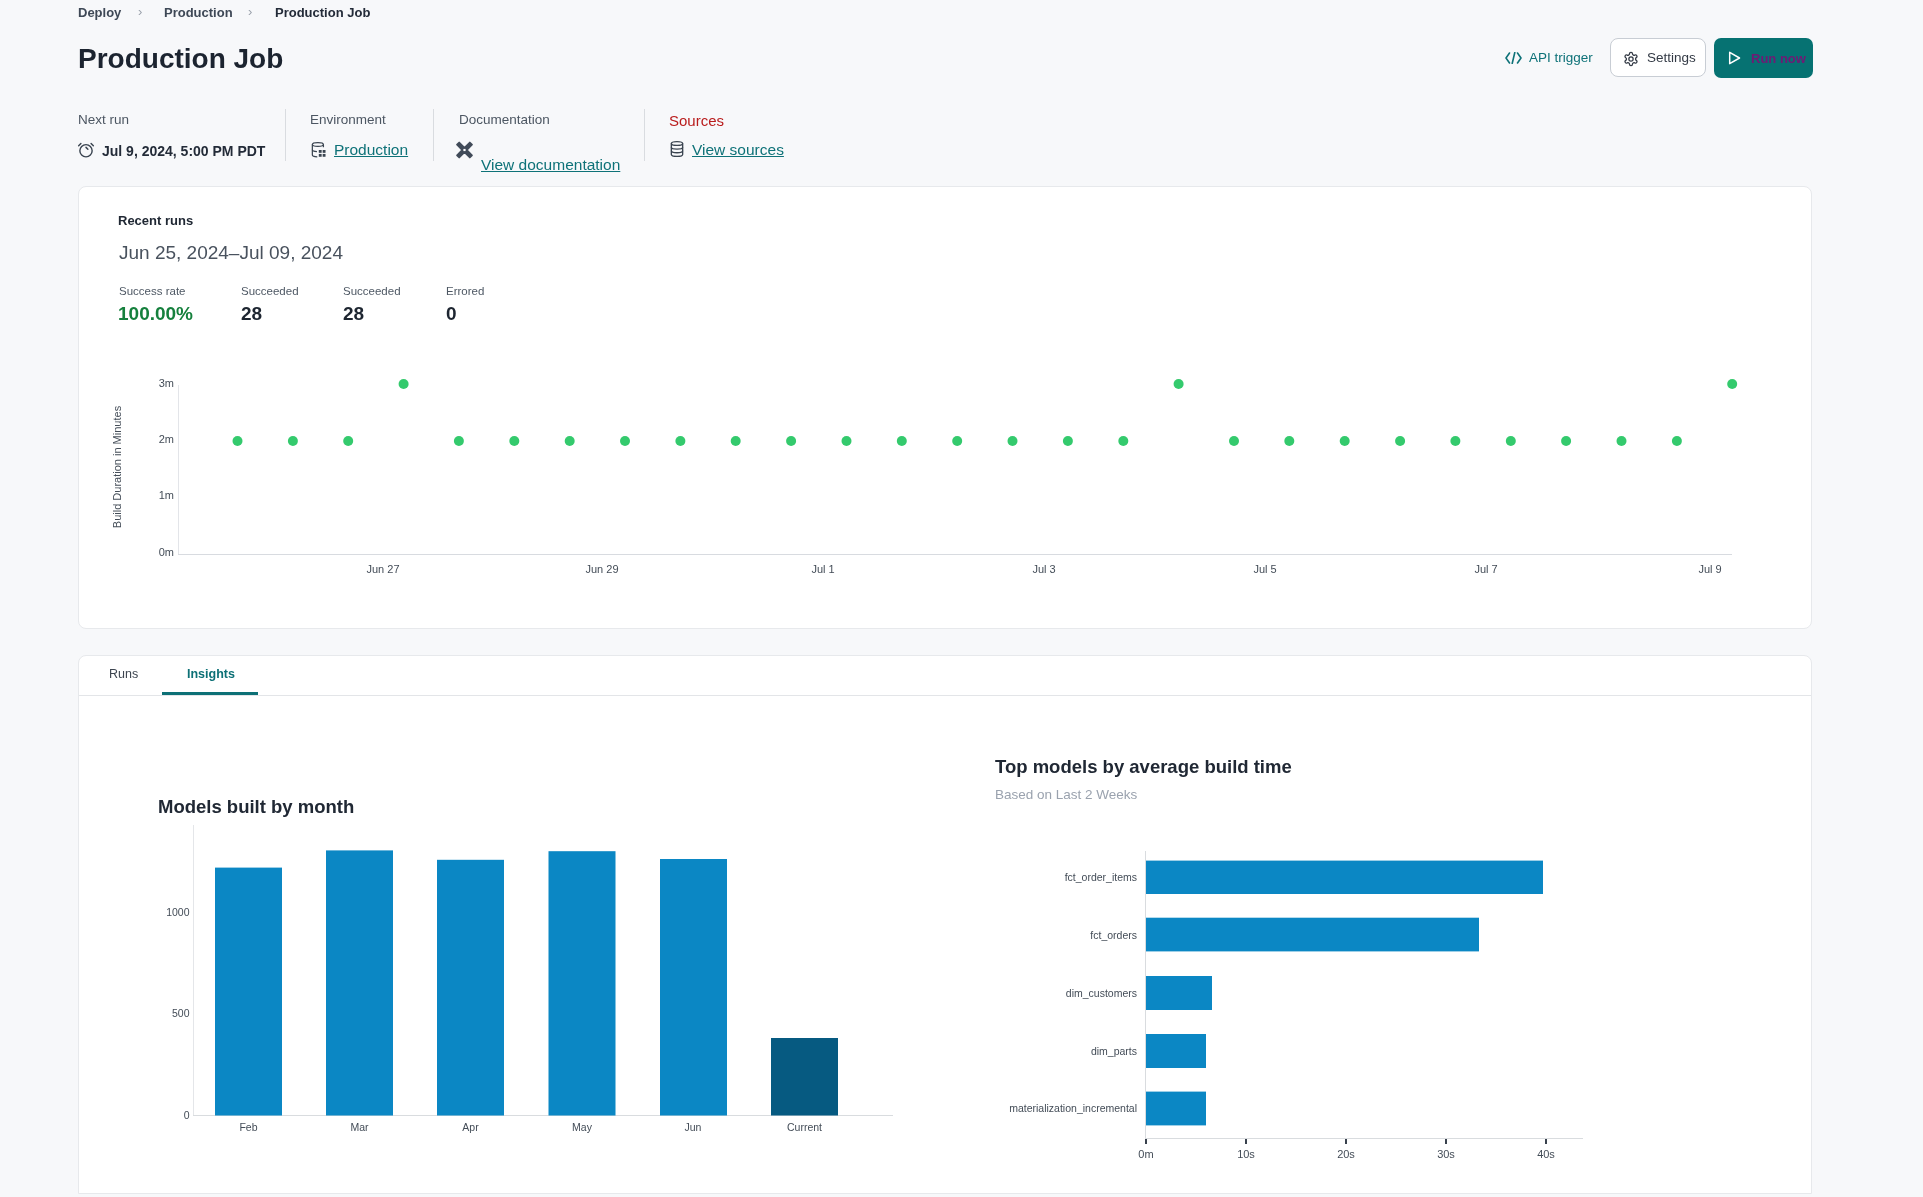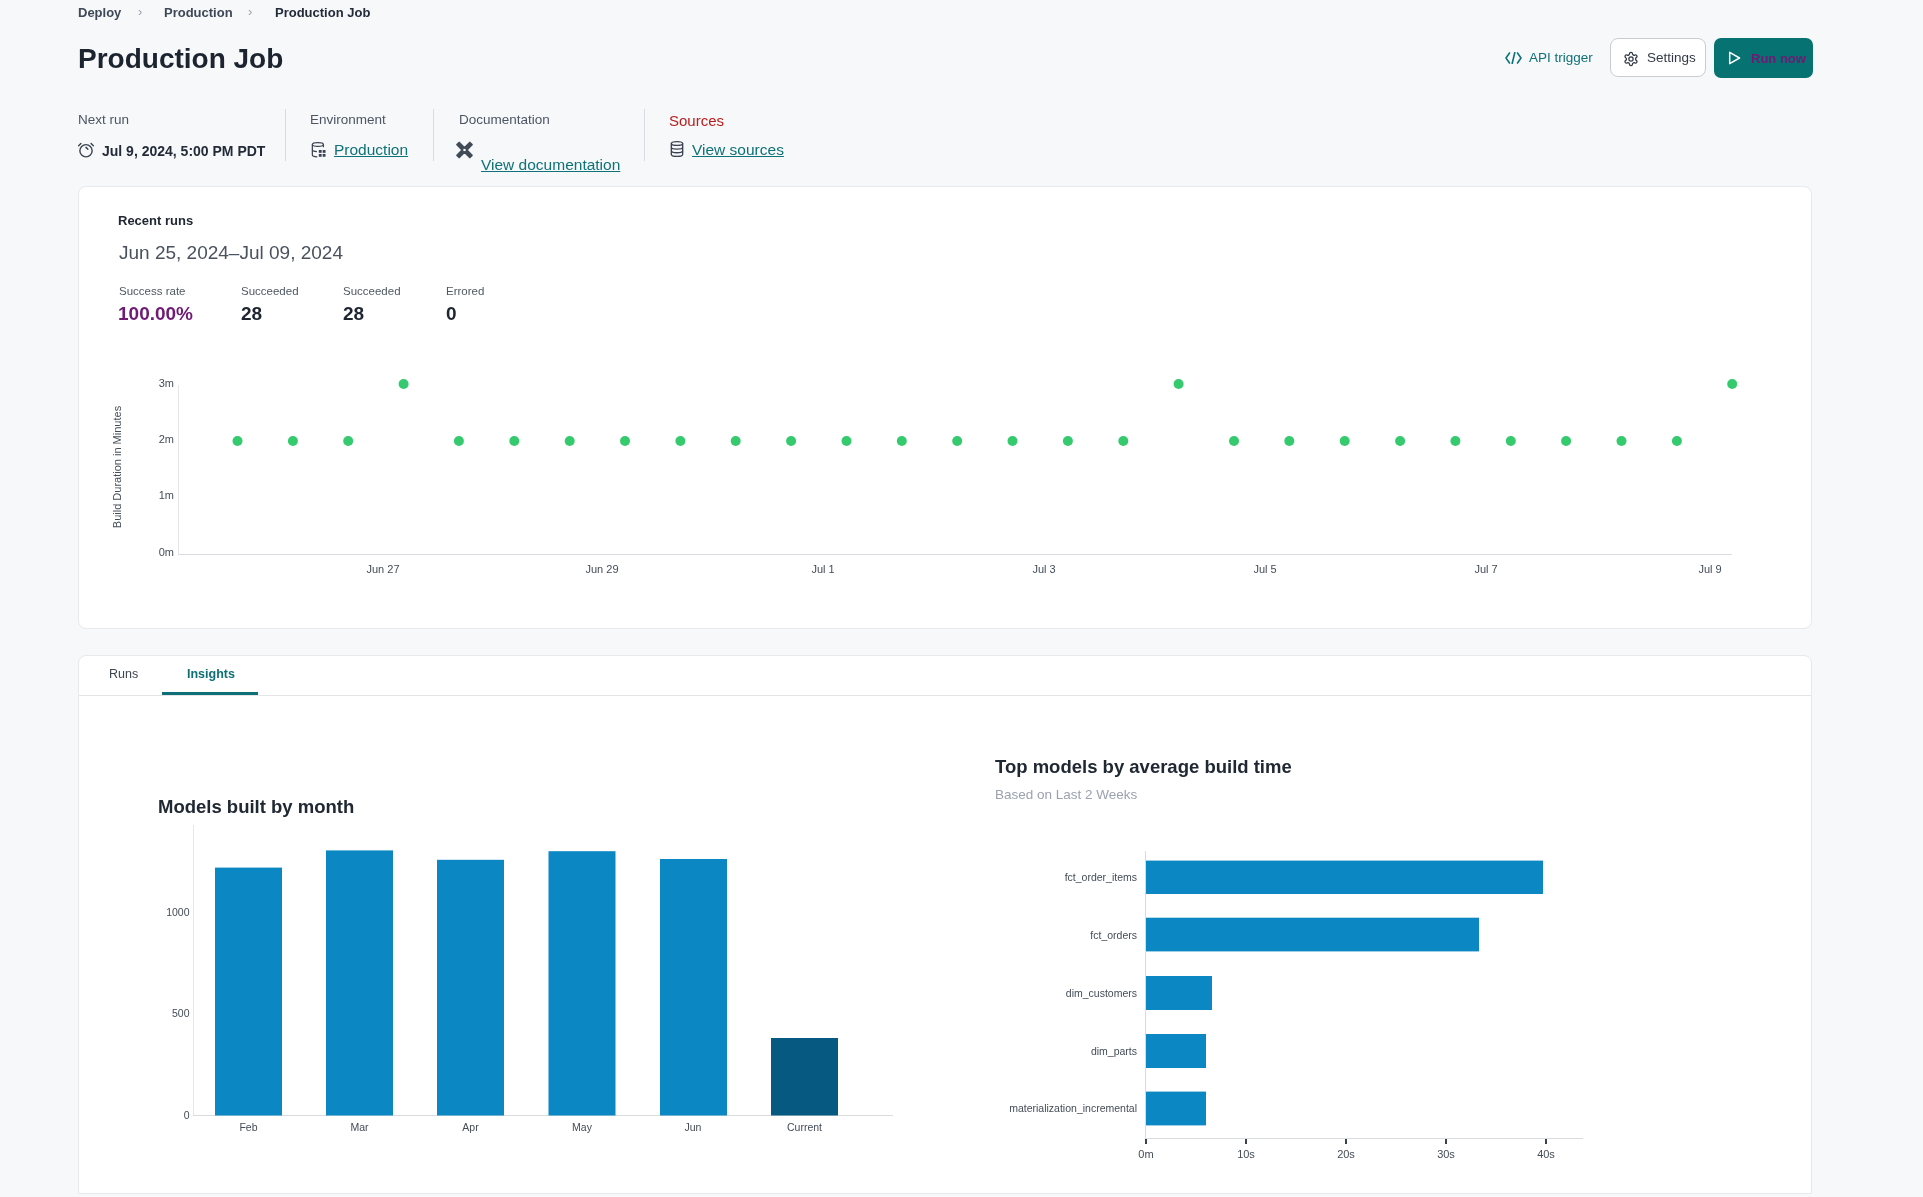--- a/index.html
+++ b/index.html
@@ -80,21 +80,21 @@
     <path d="M1.5 9.3c0 1.6 3.8 2.8 8.5 2.8s8.5-1.2 8.5-2.8" fill="none" stroke="#3a4450" stroke-width="2"></path>
     <path d="M1.5 14.8c0 1.6 3.8 2.8 8.5 2.8s8.5-1.2 8.5-2.8" fill="none" stroke="#3a4450" stroke-width="2"></path>
   </svg>
   <div class="abs teal" style="left:692px; top:141px; font-size:15.5px; text-decoration:underline;">View sources</div>
 
   <div class="card" style="left:78px; top:186px; width:1734px; height:443px;"></div>
   <div class="abs" style="left:118px; top:213px; font-size:13px; font-weight:700; color:#202834;">Recent runs</div>
   <div class="abs" style="left:119px; top:242px; font-size:19px; color:#49525e;">Jun 25, 2024–Jul 09, 2024</div>
 
   <div class="abs" style="left:119px; top:285px; font-size:11.5px; color:#4e5864;">Success rate</div>
-  <div class="abs" style="left:118px; top:303px; font-size:19px; font-weight:700; color:#701a75;">100.00%</div>
+  <div class="abs" style="left:118px; top:303px; font-size:19px; font-weight:700; color:#15803d;">100.00%</div>
   <div class="abs" style="left:241px; top:285px; font-size:11.5px; color:#4e5864;">Succeeded</div>
   <div class="abs" style="left:241px; top:303px; font-size:19px; font-weight:700; color:#1d2530;">28</div>
   <div class="abs" style="left:343px; top:285px; font-size:11.5px; color:#4e5864;">Succeeded</div>
   <div class="abs" style="left:343px; top:303px; font-size:19px; font-weight:700; color:#1d2530;">28</div>
   <div class="abs" style="left:446px; top:285px; font-size:11.5px; color:#4e5864;">Errored</div>
   <div class="abs" style="left:446px; top:303px; font-size:19px; font-weight:700; color:#1d2530;">0</div>
 
   <svg class="abs" style="left:0px; top:360px;" width="1820" height="230" viewBox="0 0 1820 230">
     <line x1="178.5" y1="25" x2="178.5" y2="194.5" stroke="#e3e5e9" stroke-width="1"></line>
     <line x1="178" y1="194.5" x2="1732" y2="194.5" stroke="#d8dbe0" stroke-width="1"></line>

